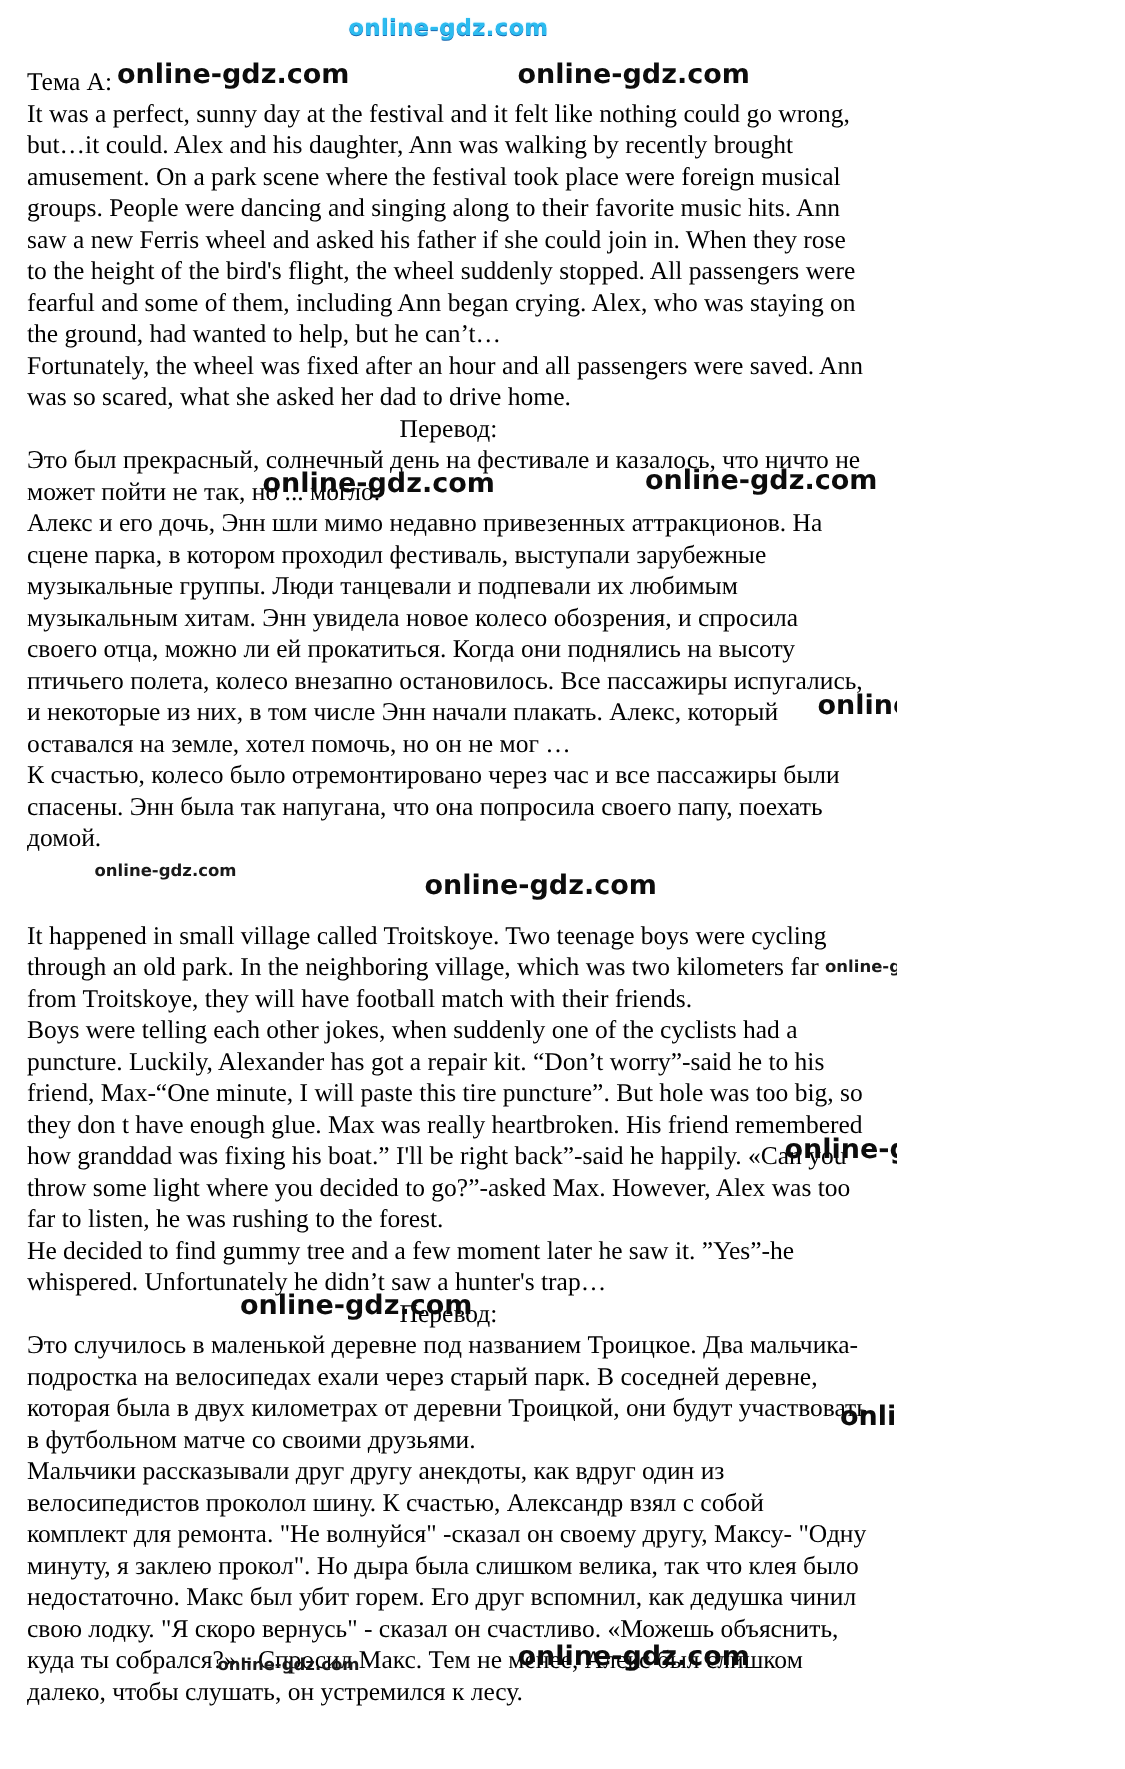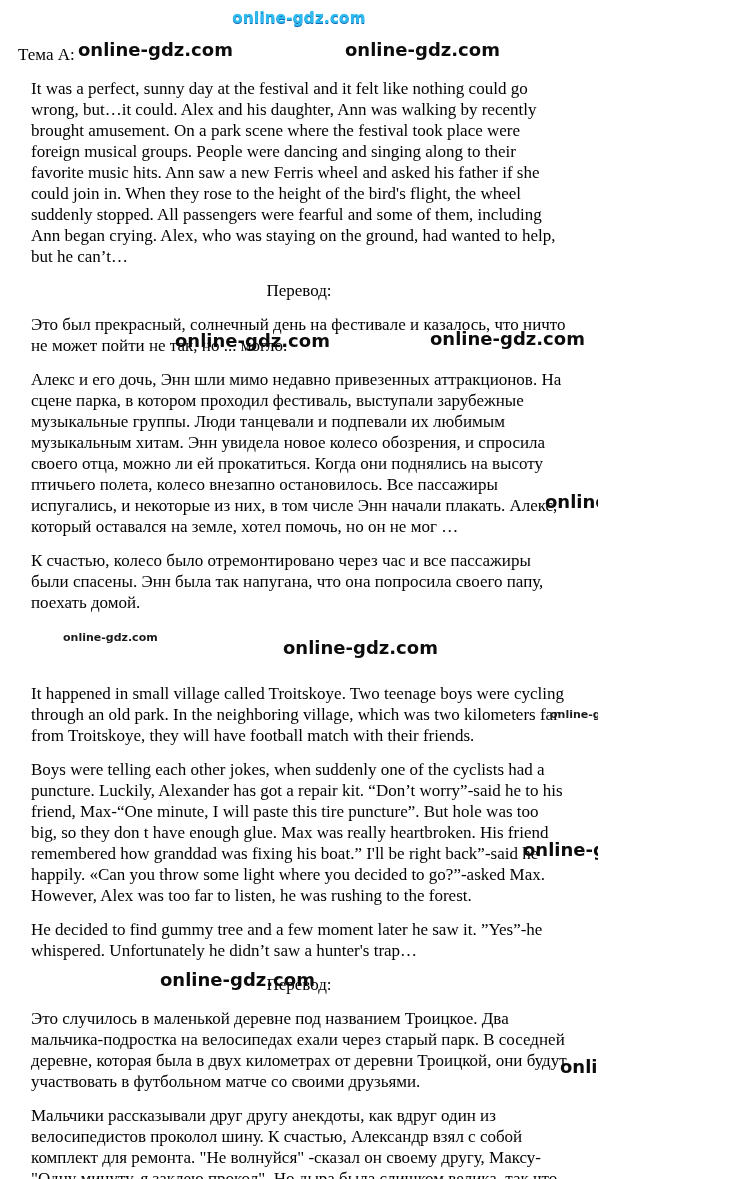--- a/index.html
+++ b/index.html
@@ -23,21 +23,21 @@
     font-weight:700;
     font-size:15px;
     color:#2cbcf0;
     text-shadow:0 1px 0 #1a68b0, 0 0 1px #8fdcff;
     letter-spacing:0.3px;
   }
   .question { margin-top:30px; }
   .topic-row { position:relative; margin-top:14px; height:21px; }
   .topic-row.no-gap { margin-top:0; }
   .rel { position:relative; }
-  p.para { margin:13px; }
+  p.para { margin:0; }
   .perevod { text-align:center; }
   .perevod-row { position:relative; text-align:center; height:21px; }
   .wm {
     position:absolute;
     white-space:nowrap;
     font-family:"DejaVu Sans","Liberation Sans",sans-serif;
     font-weight:700;
     color:#0c0c0c;
     line-height:1;
   }
@@ -56,20 +56,21 @@
 
 
   <div class="topic-row">
     <span>Тема A:</span>
     <span class="wm wm-lg" style="left:60px;top:-3px">online-gdz.com</span>
     <span class="wm wm-lg" style="left:327px;top:-3px">online-gdz.com</span>
     <span class="wm wm-sm" style="left:595px;top:5px">online-gdz.com</span>
   </div>
 
   <p class="para">It was a perfect, sunny day at the festival and it felt like nothing could go wrong, but…it could. Alex and his daughter, Ann was walking by recently brought amusement. On a park scene where the festival took place were foreign musical groups. People were dancing and singing along to their favorite music hits. Ann saw a new Ferris wheel and asked his father if she could join in. When they rose to the height of the bird's flight, the wheel suddenly stopped. All passengers were fearful and some of them, including Ann began crying. Alex, who was staying on the ground, had wanted to help, but he can’t…</p>
+  <p class="para">Fortunately, the wheel was fixed after an hour and all passengers were saved. Ann was so scared, what she asked her dad to drive home.</p>
 
   <div class="perevod">Перевод:</div>
 
   <div class="rel">
     <p class="para">Это был прекрасный, солнечный день на фестивале и казалось, что ничто не может пойти не так, но ... могло.</p>
     <span class="wm wm-lg" style="left:157px;top:18px">online-gdz.com</span>
     <span class="wm wm-lg" style="left:412px;top:16px">online-gdz.com</span>
   </div>
 
   <div class="rel">

